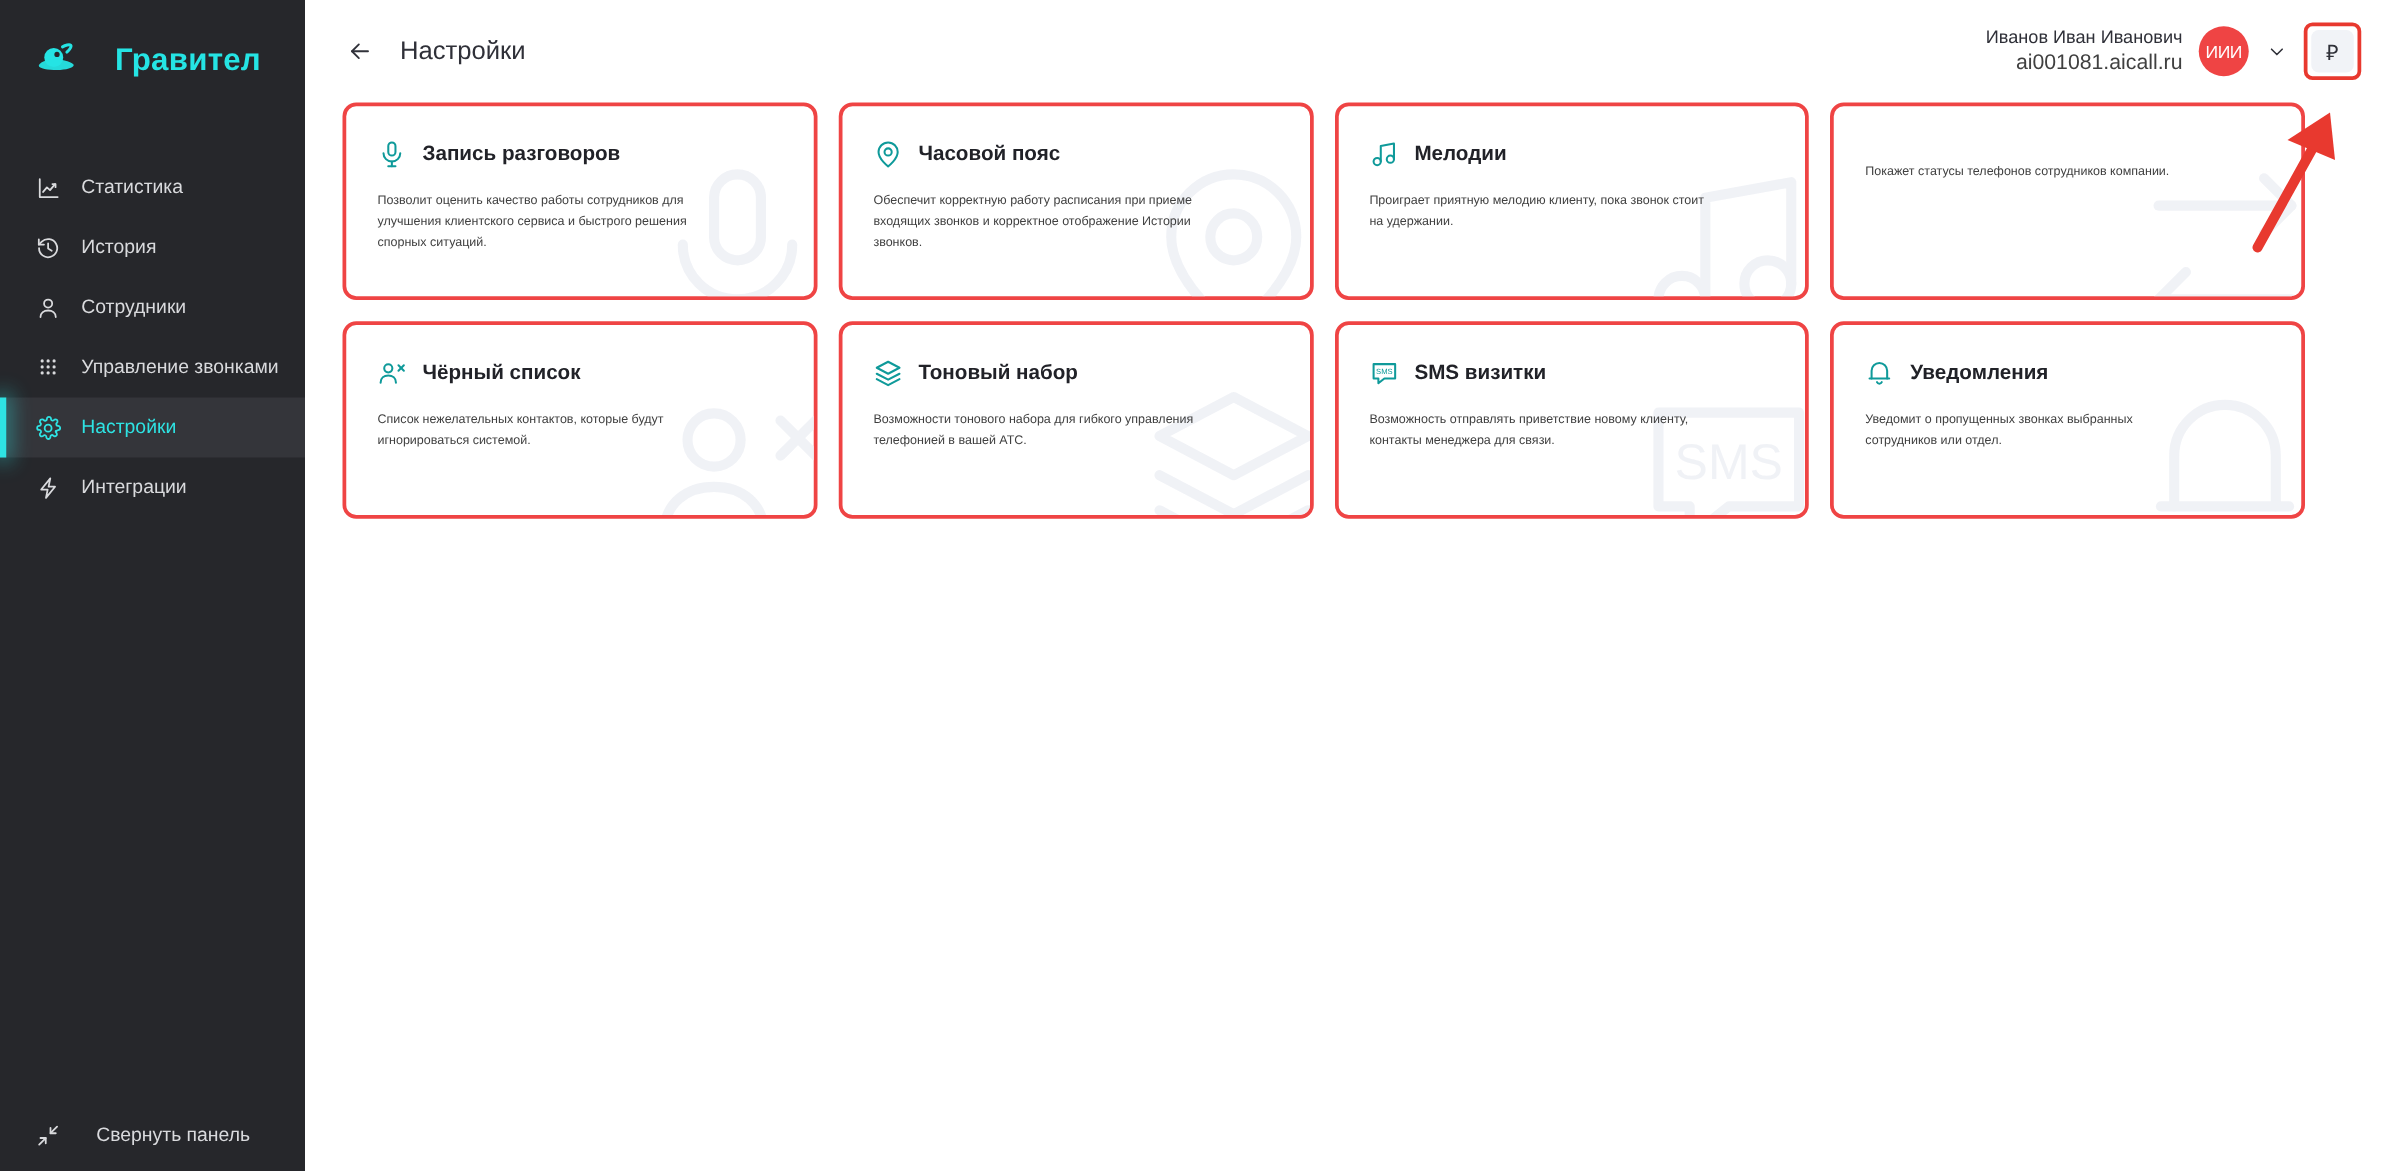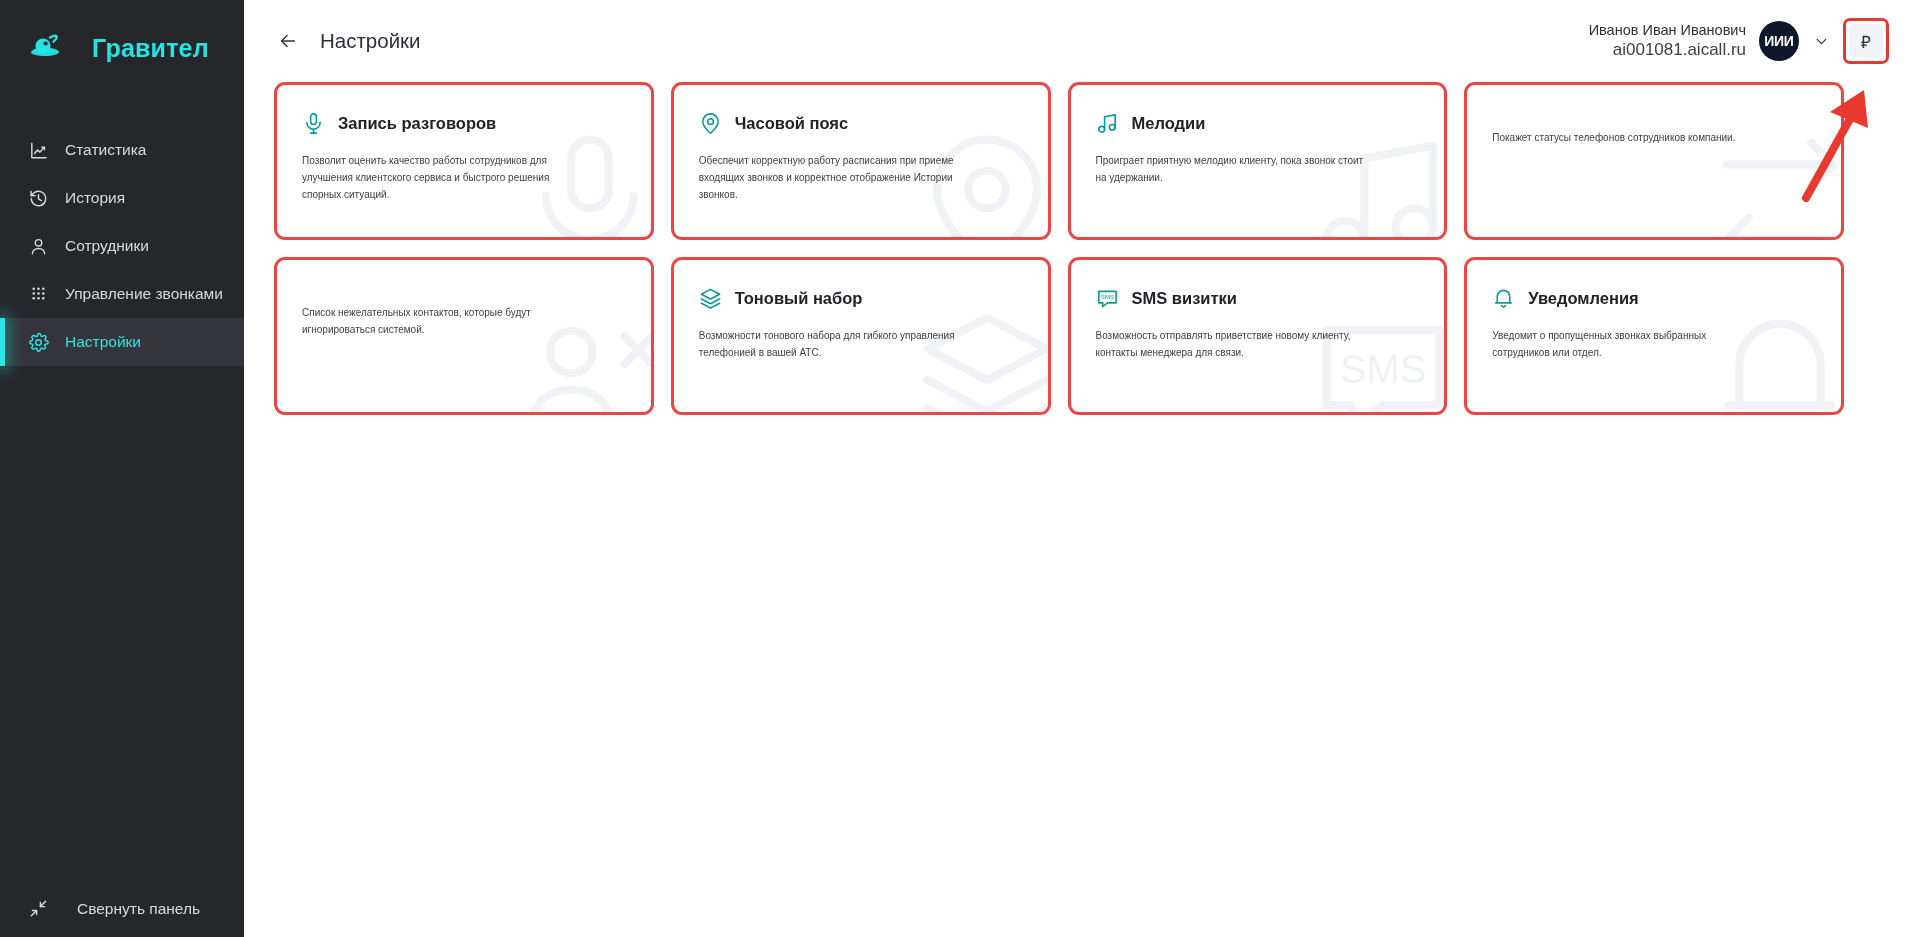--- a/index.html
+++ b/index.html
@@ -82,22 +82,22 @@
   }
   .topbar-right {
     margin-left: auto;
     display: flex; align-items: center; gap: 13px;
   }
   .user-block { text-align: right; line-height: 1.25; }
   .user-name { font-size: 14.5px; color: #2f3038; }
   .user-domain { font-size: 17px; color: #404040; }
   .avatar {
     width: 40px; height: 40px; border-radius: 50%;
-    background: #0f172a;
-    color: #fff; font-size: 14px; font-weight: 700;
+    background: #ef4444;
+    color: #fff; font-size: 14px; font-weight: 400;
     display: flex; align-items: center; justify-content: center;
     letter-spacing: -.3px;
     cursor: pointer;
   }
   .chev { width: 18px; height: 18px; color: #31323a; cursor: pointer; display:flex; align-items:center; justify-content:center;}
   .currency-outline {
     border: 3px solid #e8392f;
     border-radius: 7px;
     padding: 3px;
     display: flex; align-items: center; justify-content: center;
@@ -237,20 +237,28 @@
       <div class="nav-item active">
         <span class="nav-ico">
           <svg viewBox="0 0 22 22" fill="none" stroke="#2ee3e3" stroke-width="1.5" stroke-linecap="round" stroke-linejoin="round">
             <circle cx="11" cy="11" r="2.9"></circle>
             <path d="M17.4 13.3a1.4 1.4 0 0 0 .3 1.5l.1.1a1.7 1.7 0 1 1-2.4 2.4l-.1-.1a1.4 1.4 0 0 0-1.5-.3 1.4 1.4 0 0 0-.9 1.3v.2a1.7 1.7 0 1 1-3.4 0v-.1a1.4 1.4 0 0 0-.9-1.3 1.4 1.4 0 0 0-1.5.3l-.1.1a1.7 1.7 0 1 1-2.4-2.4l.1-.1a1.4 1.4 0 0 0 .3-1.5 1.4 1.4 0 0 0-1.3-.9h-.2a1.7 1.7 0 1 1 0-3.4h.1a1.4 1.4 0 0 0 1.3-.9 1.4 1.4 0 0 0-.3-1.5l-.1-.1A1.7 1.7 0 1 1 7.4 4.3l.1.1a1.4 1.4 0 0 0 1.5.3h.1a1.4 1.4 0 0 0 .9-1.3v-.2a1.7 1.7 0 1 1 3.4 0v.1a1.4 1.4 0 0 0 .9 1.3 1.4 1.4 0 0 0 1.5-.3l.1-.1a1.7 1.7 0 1 1 2.4 2.4l-.1.1a1.4 1.4 0 0 0-.3 1.5v.1a1.4 1.4 0 0 0 1.3.9h.2a1.7 1.7 0 1 1 0 3.4h-.1a1.4 1.4 0 0 0-1.3.9z"></path>
           </svg>
         </span>
         <span>Настройки</span>
       </div>
 
+      <div class="nav-item">
+        <span class="nav-ico">
+          <svg viewBox="0 0 22 22" fill="none" stroke="#d9dadd" stroke-width="1.5" stroke-linecap="round" stroke-linejoin="round">
+            <path d="M12.8 2.8 5.2 12.2h5.4l-1.4 7 7.6-9.4h-5.4z"></path>
+          </svg>
+        </span>
+        <span>Интеграции</span>
+      </div>
 
     </nav>
 
     <div class="collapse">
       <span class="nav-ico">
         <svg viewBox="0 0 22 22" fill="none" stroke="#d9dadd" stroke-width="1.5" stroke-linecap="round" stroke-linejoin="round">
           <path d="M3.5 18.5 9 13"></path>
             <path d="M9 17.4V13H4.6"></path>
           <path d="M18.5 3.5 13 9"></path>
             <path d="M13 4.6V9h4.4"></path>
@@ -359,20 +367,31 @@
           <svg viewBox="0 0 24 24" fill="none" stroke="currentColor" stroke-width="1.3" stroke-linecap="round" stroke-linejoin="round">
             <path d="M17 2.5 20.5 6 17 9.5"></path>
               <path d="M3.5 6h17"></path>
               <path d="M7 14.5 3.5 18 7 21.5"></path>
               <path d="M20.5 18h-17"></path>
           </svg>
         </span>
       </div>
 
       <div class="card">
+        <div class="card-head">
+          <span class="card-ico">
+            <svg viewBox="0 0 24 24" fill="none" stroke="currentColor" stroke-width="1.7" stroke-linecap="round" stroke-linejoin="round">
+              <circle cx="9" cy="8" r="3.4"></circle>
+                <path d="M2.6 20c0-3.9 2.9-6 6.4-6s6.4 2.1 6.4 6"></path>
+              <path d="M17.5 5.5 22 10"></path>
+                <path d="M22 5.5 17.5 10"></path>
+            </svg>
+          </span>
+          <span class="card-title">Чёрный список</span>
+        </div>
         <p class="card-desc">Список нежелательных контактов, которые будут игнорироваться системой.</p>
         <span class="watermark">
           <svg viewBox="0 0 24 24" fill="none" stroke="currentColor" stroke-width="1.3" stroke-linecap="round" stroke-linejoin="round">
             <circle cx="9" cy="8" r="3.4"></circle>
               <path d="M2.6 20c0-3.9 2.9-6 6.4-6s6.4 2.1 6.4 6"></path>
             <path d="M17.5 5.5 22 10"></path>
               <path d="M22 5.5 17.5 10"></path>
           </svg>
         </span>
       </div>

